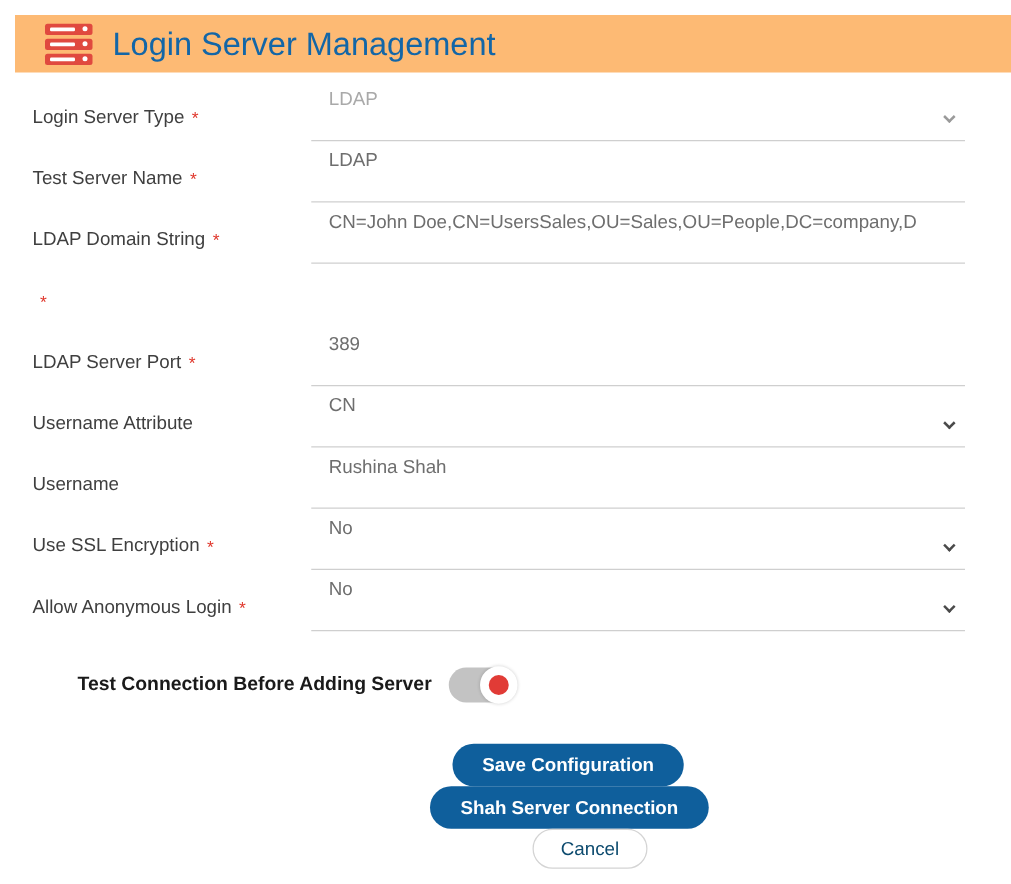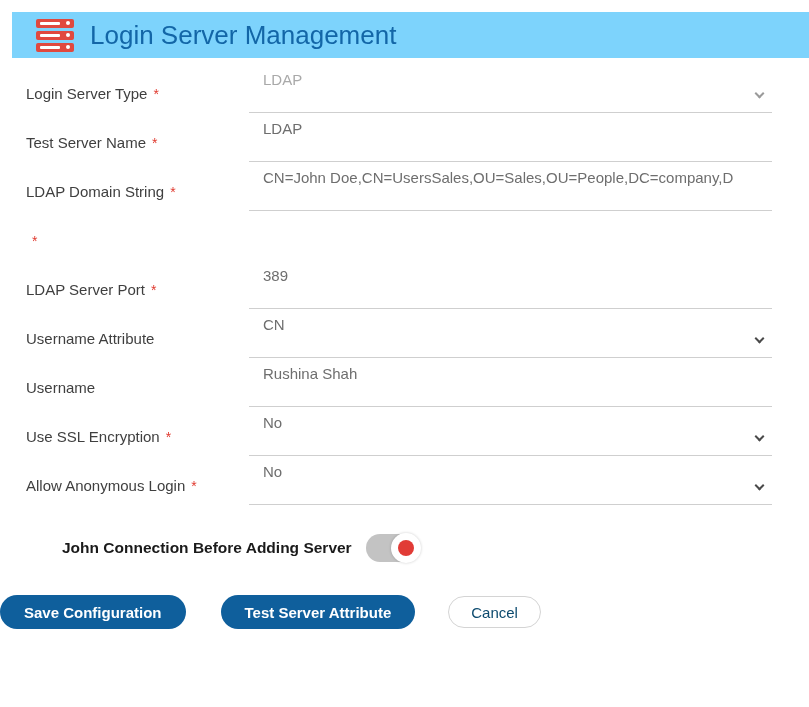--- a/index.html
+++ b/index.html
@@ -7,21 +7,21 @@
   body {
     font-family: "Liberation Sans", sans-serif;
     background: #ffffff;
     overflow: hidden;
   }
 
   
   .header {
     margin: 12px 0 0 12px;
     height: 46px;
-    background: #7dd3fc;
+    background: #fdba74;
     display: flex;
     align-items: center;
   }
   .server-icon { margin-left: 24px; display: flex; flex-direction: column; gap: 3px; }
   .server-bar { width: 38px; height: 9px; background: #e0493f; border-radius: 2px; position: relative; }
   .server-bar::before {
     content: ""; position: absolute; left: 4px; top: 3px;
     width: 20px; height: 3px; background: #fff; border-radius: 1px;
   }
   .server-bar::after {
@@ -68,21 +68,21 @@
   }
   .toggle-knob {
     position: absolute; right: -1px; top: -1px;
     width: 30px; height: 30px; background: #ffffff; border-radius: 50%;
     box-shadow: 0 0 3px rgba(0,0,0,0.2);
     display: flex; align-items: center; justify-content: center;
   }
   .toggle-knob-dot { width: 16px; height: 16px; border-radius: 50%; background: #e13b36; }
 
   
-  .buttons-row { margin-top: 32px; display: flex; align-items: center; }
+  .buttons-row { margin-top: 32px; padding-left: 135px; display: flex; align-items: center; flex-direction: column; }
   .btn {
     height: 34px; border-radius: 17px;
     font-size: 15px; font-weight: bold;
     font-family: "Liberation Sans", sans-serif;
     border: none; padding: 0 24px; cursor: pointer;
   }
   .btn-primary { background: #0f5f9c; color: #ffffff; }
   .btn-save { margin-right: 35px; }
   .btn-test { margin-right: 33px; }
   .btn-cancel {
@@ -179,25 +179,25 @@
         <span class="asterisk">*</span>
       </div>
       <div class="field select">
         <span class="value">No</span>
         <span class="chevron"></span>
       </div>
     </div>
   </div>
 
 <div class="toggle-row">
-  <span class="toggle-label">John Connection Before Adding Server</span>
+  <span class="toggle-label">Test Connection Before Adding Server</span>
   <div class="toggle">
     <div class="toggle-knob">
       <div class="toggle-knob-dot"></div>
     </div>
   </div>
 </div>
 
 <div class="buttons-row">
   <button class="btn btn-primary btn-save">Save Configuration</button>
-  <button class="btn btn-primary btn-test">Test Server Attribute</button>
+  <button class="btn btn-primary btn-test">Shah Server Connection</button>
   <button class="btn btn-cancel">Cancel</button>
 </div>
 
 </body></html>

